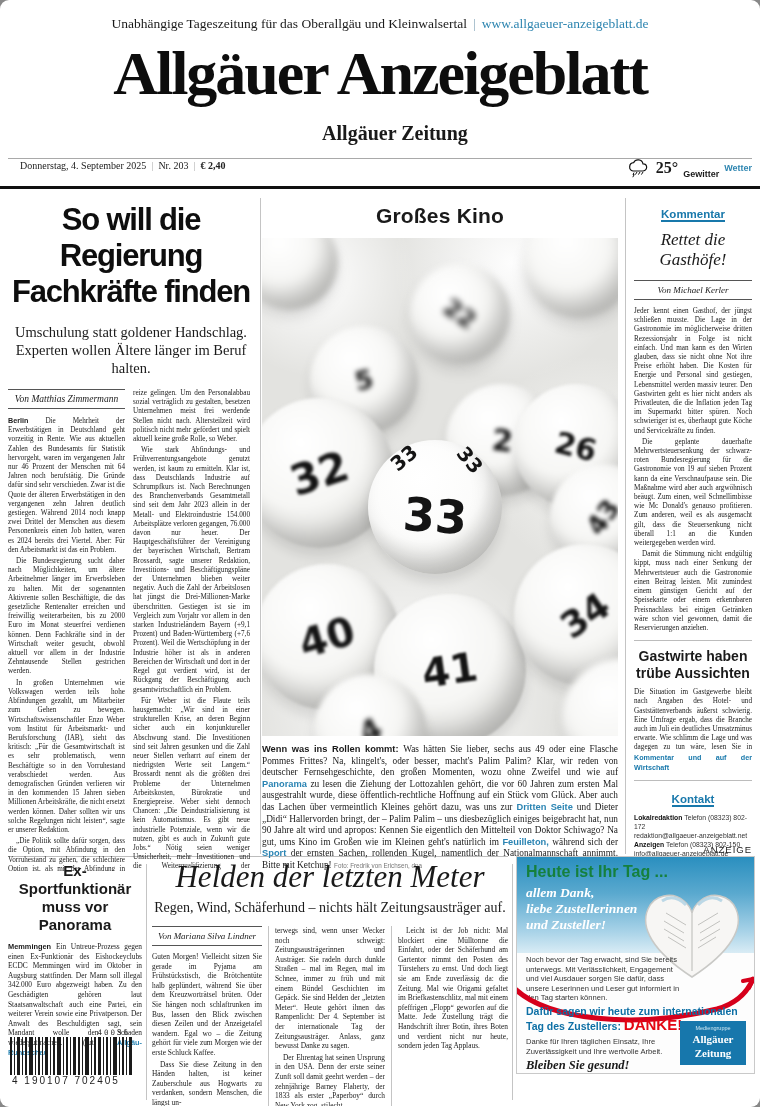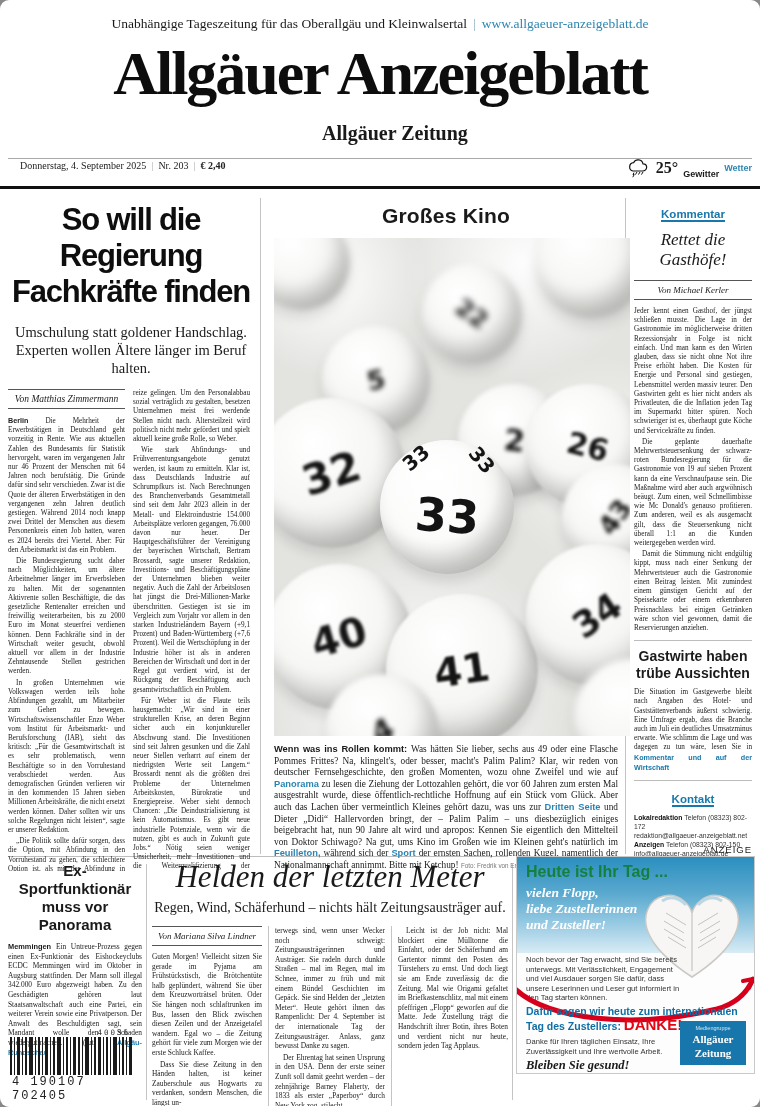--- a/index.html
+++ b/index.html
@@ -39,21 +39,21 @@
   .byline-box { border-top:1px solid #555; border-bottom:1px solid #555; padding:4px 0; margin-bottom:7px; text-align:center; font-style:italic; font-size:9.5px; }
   .news p { font-size:7.2px; line-height:9.2px; text-align:justify; margin-bottom:2px; }
   .news p.ind { text-indent:8px; }
   .seg-b { font-weight:700; }
   .seg-bsans { font-family:"Liberation Sans",sans-serif; font-weight:700; }
   .seg-link { color:#2a84b3; font-family:"Liberation Sans",sans-serif; font-weight:700; }
   .seg-credit { font-size:6.3px; color:#777; font-family:"Liberation Sans",sans-serif; }
   .seg-p {}
 
   
-  .kino-zone { position:absolute; top:196px; left:262px; width:356px; height:660px;padding-left:12px; }
+  .kino-zone { position:absolute; top:196px; left:262px; width:356px; height:660px; }
   .kino-title { margin-top:8px; text-align:center; font-family:"Liberation Sans",sans-serif; font-weight:700; font-size:21px; letter-spacing:0.2px; }
   .photo { position:relative; margin-top:10px; width:356px; height:498px; overflow:hidden;
     background:
       radial-gradient(circle at 15% 8%, #ffffff 0%, rgba(255,255,255,0) 18%),
       radial-gradient(circle at 70% 5%, #fdfdfd 0%, rgba(255,255,255,0) 22%),
       radial-gradient(circle at 92% 45%, #f5f5f3 0%, rgba(255,255,255,0) 25%),
       radial-gradient(circle at 40% 92%, #ffffff 0%, rgba(255,255,255,0) 30%),
       #e3e3e0; }
   .ball { position:absolute; border-radius:50%; display:flex; align-items:center; justify-content:center;
     background: radial-gradient(circle at 38% 30%, #ffffff 0%, #f6f6f4 45%, #dcdcd9 72%, #bbbbb7 100%);
@@ -96,21 +96,21 @@
   .anzeige { position:absolute; top:844px; right:8px; font-family:"Liberation Sans",sans-serif; font-size:9.5px; letter-spacing:1px; color:#222; }
 
   
   .court-zone { position:absolute; top:862px; left:8px; width:134px; height:240px; }
   .court-hl { text-align:center; font-family:"Liberation Sans",sans-serif; font-weight:700; font-size:15px; line-height:18px; }
   .court-body { margin-top:8px; }
   .court-body p { font-size:7.4px; line-height:9.6px; text-align:justify; }
   .barcode { position:absolute; top:166px; left:2px; width:126px; }
   .barcode .topnum { text-align:right; font-family:"DejaVu Sans Mono",monospace; font-size:7.5px; letter-spacing:2px; padding-right:6px; color:#333; }
   .barcode svg { display:block; }
-  .barcode .digits { font-family:Liberation Mono, monospace; font-size:12px; letter-spacing:2px; color:#222; padding-left:2px; }
+  .barcode .digits { font-family:Liberation Sans, sans-serif; font-size:10px; letter-spacing:2px; color:#222; padding-left:2px; }
 
   
   .helden-zone { position:absolute; top:860px; left:152px; width:356px; height:247px; overflow:hidden; }
   .helden-hl { text-align:center; font-style:italic; font-size:31px; line-height:34px; }
   .helden-sub { text-align:center; font-size:14px; margin-top:6px; }
   .helden-cols { margin-top:10px; display:flex; height:180px; overflow:hidden; }
   .helden-col { width:110px; }
   .helden-gap { width:13px; display:flex; justify-content:center; }
   .helden-gap i { display:block; width:1px; background:#c4c4c4; }
   .helden-col p { font-size:7.4px; line-height:9.6px; text-align:justify; margin-bottom:2px; }
@@ -336,21 +336,21 @@
         <line x1="66" y1="46" x2="86" y2="34"></line>
           <line x1="68" y1="54" x2="88" y2="42"></line>
         <line x1="68" y1="62" x2="88" y2="50"></line>
           <line x1="66" y1="69" x2="84" y2="58"></line>
       </g>
       <path d="M60 34 L60 92" stroke="#d8d8d5" stroke-width="2"></path>
       <path d="M30 22 q12 -8 24 4 M90 22 q-12 -8 -24 4" fill="none" stroke="#bcd8e6" stroke-width="3"></path>
     </svg>
     <div class="ad-title">Heute ist Ihr Tag ...</div>
     <div class="ad-script">
-      <div>vielen Flopp,</div>
+      <div>allem Dank,</div>
       <div>liebe Zustellerinnen</div>
       <div>und Zusteller!</div>
     </div>
     <div class="ad-body">Noch bevor der Tag erwacht, sind Sie bereits unterwegs. Mit Verlässlichkeit, Engagement und viel Ausdauer sorgen Sie dafür, dass unsere Leserinnen und Leser gut informiert in den Tag starten können.</div>
     <svg class="ad-swoosh" width="239" height="66" viewBox="0 0 239 66">
       <path d="M-4 18 C 30 52 120 60 200 40 C 218 35 230 24 236 10" fill="none" stroke="#d6001c" stroke-width="5" stroke-linecap="round"></path>
       <path d="M236 10 l-10 2 M236 10 l-4 9" fill="none" stroke="#d6001c" stroke-width="4" stroke-linecap="round"></path>
     </svg>
     <div class="ad-cta">
       <span>Dafür sagen wir heute zum internationalen Tag des Zustellers:</span> <span class="danke">DANKE!</span>

